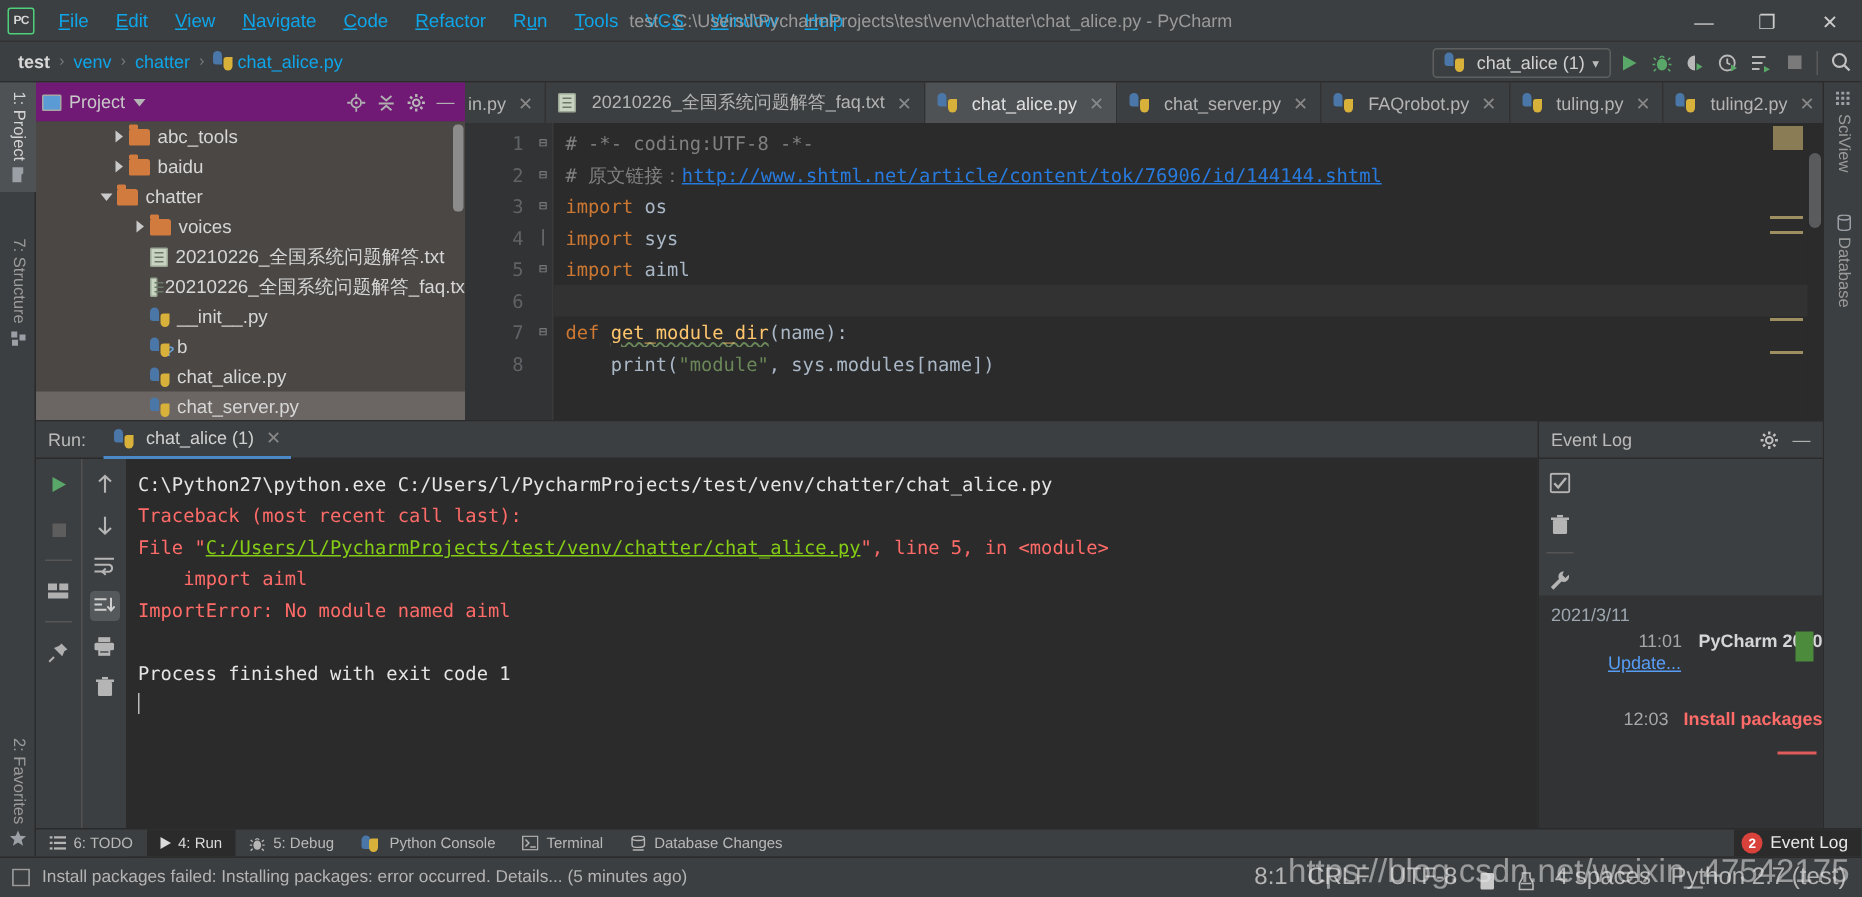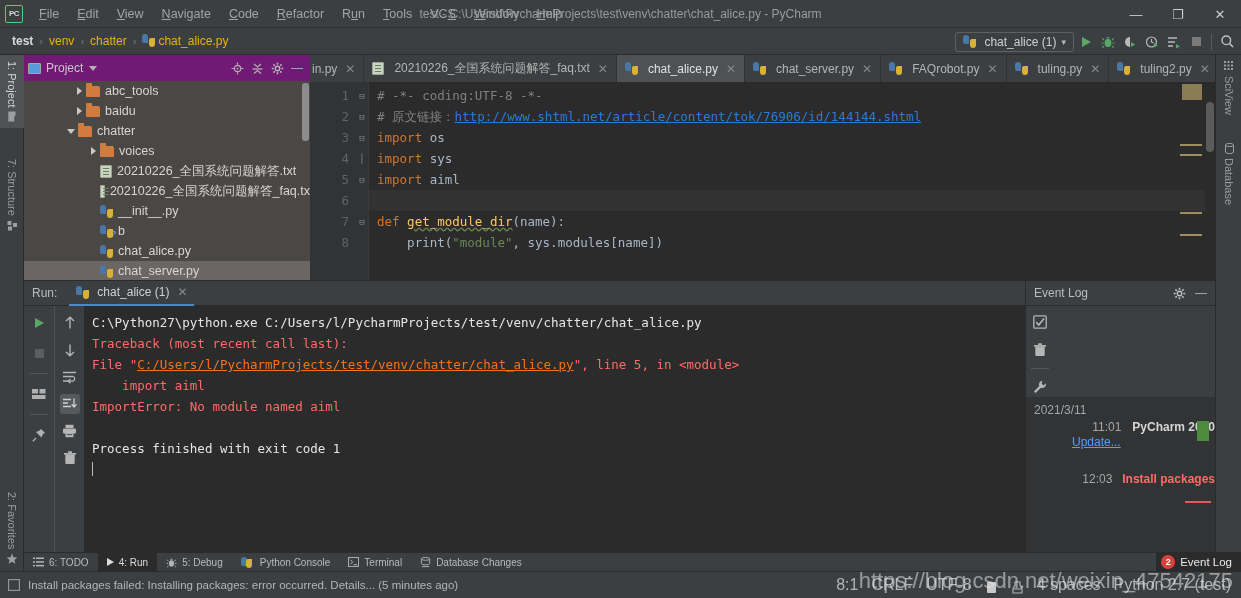--- a/index.html
+++ b/index.html
@@ -14,33 +14,33 @@
   .app { position:relative; width:1241px; height:598px; background:#3c3f41; }
 
   
   .titlebar { height:28px; background:#3c3f41; display:flex; align-items:center;
               border-bottom:1px solid #323232; position:relative; }
   .pc-logo { width:18px; height:18px; margin-left:5px; margin-right:7px;
              background:#3c3f41; border:1.5px solid #4fd07a; border-radius:2px;
              display:flex; align-items:center; justify-content:center;
              font-size:8px; font-weight:bold; color:#d6d6d6; letter-spacing:-.5px; }
   .menu { display:flex; align-items:center; gap:0px; }
-  .menu-item { padding:3px 9px; color:#a3a3a3; font-size:12.5px; cursor:default; }
+  .menu-item { padding:3px 9px; color:#0ea5e9; font-size:12.5px; cursor:default; }
   .menu-item u { text-decoration:underline; }
   .title-text { position:absolute; left:50%; transform:translateX(-50%);
                 color:#9a9a9a; font-size:12px; white-space:nowrap; }
   .win-btns { position:absolute; right:0; top:0; height:28px; display:flex; }
   .win-btn { width:42px; height:28px; display:flex; align-items:center;
              justify-content:center; color:#cccccc; font-size:13px; }
 
   
   .navbar { height:27px; background:#3c3f41; display:flex; align-items:center;
             padding-left:8px; border-bottom:1px solid #2b2b2b; position:relative; }
   .crumbs { display:flex; align-items:center; gap:1px; }
-  .crumb { color:#eab308; font-size:12px; padding:1px 4px; }
+  .crumb { color:#0ea5e9; font-size:12px; padding:1px 4px; }
   .crumb.bold { font-weight:bold; color:#d8d8d8; }
   .crumb-sep { color:#7a7a7a; font-size:11px; padding:0 1px; }
   .py-ico { width:13px; height:13px; display:inline-block; position:relative;
             vertical-align:-2px; margin-right:3px; }
   .py-ico:before, .py-ico:after { content:''; position:absolute; width:6px; height:9px; }
   .py-ico:before { background:#4b77a8; left:0; top:0; border-radius:3px 3px 0 2px; }
   .py-ico:after  { background:#d8b13a; right:0; bottom:0; border-radius:2px 0 3px 3px; }
 
   .runcfg-area { position:absolute; right:4px; top:0; height:27px;
                  display:flex; align-items:center; gap:2px; }
@@ -159,21 +159,21 @@
                 border-left:1px solid #515151; }
   .rt { width:20px; height:20px; display:flex; align-items:center;
         justify-content:center; color:#aaaaaa; font-size:13px; border-radius:3px; }
   .rt.on { background:#55595b; }
   .rt-sep { width:18px; height:1px; background:#555; }
   .console { flex:1; background:#2b2b2b; padding:6px 0 0 8px;
              font-family:"DejaVu Sans Mono", monospace; font-size:12.5px;
              line-height:21px; position:relative; overflow:hidden; }
   .cn-normal { color:#e5e5e5; }
   .cn-err { color:#ff6b68; }
-  .cn-errlink { color:#f97316; text-decoration:underline; }
+  .cn-errlink { color:#84cc16; text-decoration:underline; }
   .caret { display:inline-block; width:1px; height:14px; background:#bbbbbb;
            vertical-align:-2px; }
   .con-sb { position:absolute; right:0; top:0; width:10px; bottom:0; background:#2b2b2b; }
 
   
   .evlog { position:absolute; right:26px; top:280px; width:190px; bottom:27px;
            background:#3c3f41; border-left:1px solid #2b2b2b;
            border-top:1px solid #2b2b2b; }
   .ev-head { height:25px; display:flex; align-items:center; padding-left:8px;
              border-bottom:1px solid #2b2b2b; }

